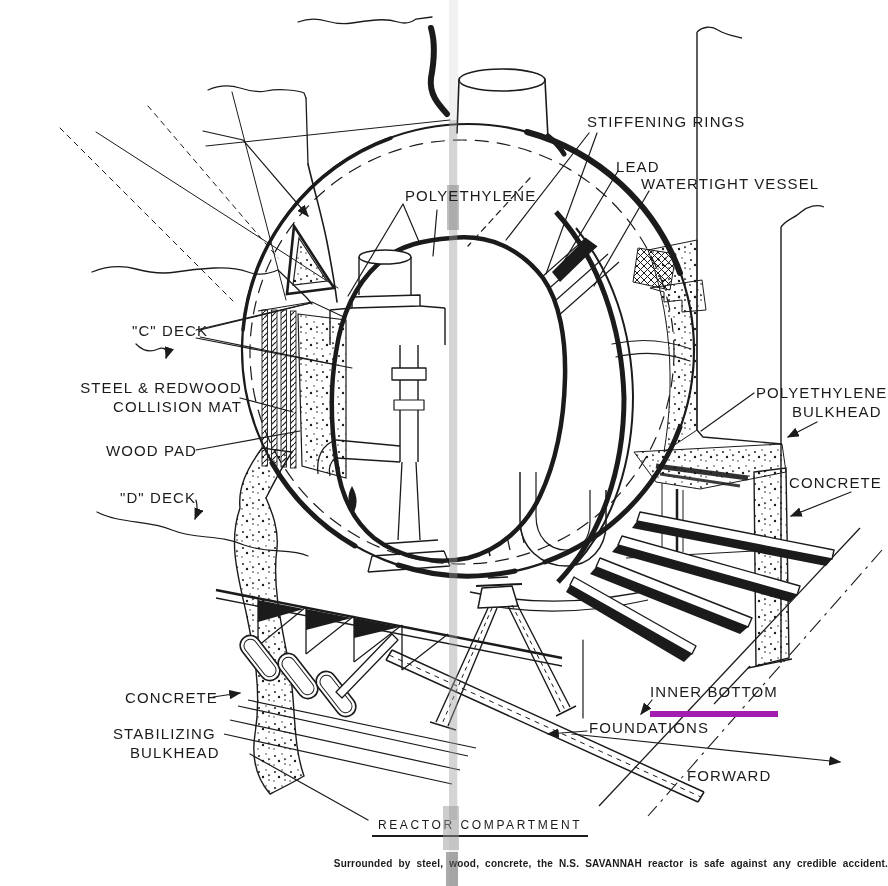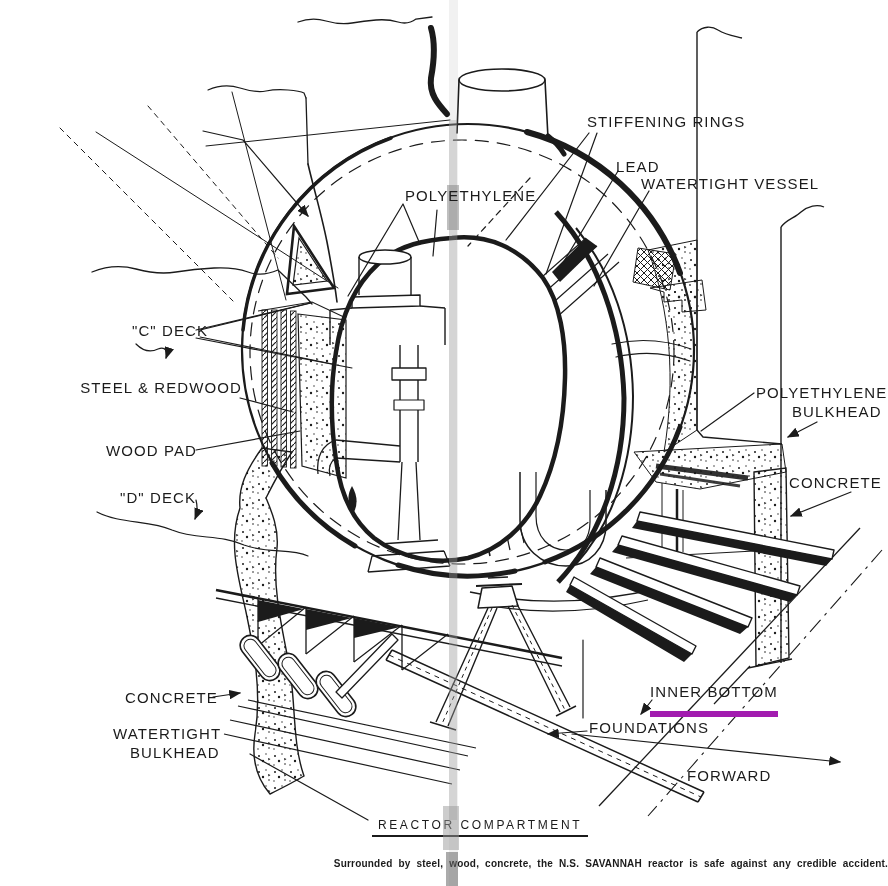--- a/index.html
+++ b/index.html
@@ -238,28 +238,29 @@
   </g>
 </svg>
 
   <div class="lbl" style="left:405px;top:186px;">POLYETHYLENE</div>
   <div class="lbl" style="left:587px;top:112px;text-align:center;">STIFFENING RINGS</div>
   <div class="lbl" style="left:616px;top:157px;">LEAD</div>
   <div class="lbl" style="left:641px;top:174px;">WATERTIGHT VESSEL</div>
   <div class="lbl" style="left:132px;top:321px;">"C" DECK</div>
   <div class="lbl center" style="left:70px;top:378px;width:172px;">
     <span style="display:block">STEEL &amp; REDWOOD</span>
+    <span style="display:block">COLLISION MAT</span>
   </div>
   <div class="lbl" style="left:106px;top:441px;">WOOD PAD</div>
   <div class="lbl" style="left:120px;top:488px;">"D" DECK</div>
   <div class="lbl" style="left:756px;top:383px;">POLYETHYLENE</div>
   <div class="lbl" style="left:792px;top:402px;">BULKHEAD</div>
   <div class="lbl" style="left:789px;top:473px;">CONCRETE</div>
   <div class="lbl" style="left:125px;top:688px;">CONCRETE</div>
-  <div class="lbl" style="left:113px;top:724px;">WATERTIGHT</div>
+  <div class="lbl" style="left:113px;top:724px;">STABILIZING</div>
   <div class="lbl" style="left:130px;top:743px;">BULKHEAD</div>
   <div class="lbl underlined" style="left:650px;top:682px;">INNER BOTTOM</div>
   <div class="lbl" style="left:589px;top:718px;">FOUNDATIONS</div>
   <div class="lbl" style="left:687px;top:766px;">FORWARD</div>
 
   <div class="title">REACTOR COMPARTMENT</div>
   <div class="caption">Surrounded by steel, wood, concrete, the N.S. SAVANNAH reactor is safe against any credible accident.</div>
 
   <div class="crease-smudge" style="left:443px;top:806px;width:16px;height:44px;background:#9a9a9a;opacity:0.5;"></div>
   <div class="crease-smudge" style="left:446px;top:852px;width:12px;height:34px;background:#666;opacity:0.55;"></div>

